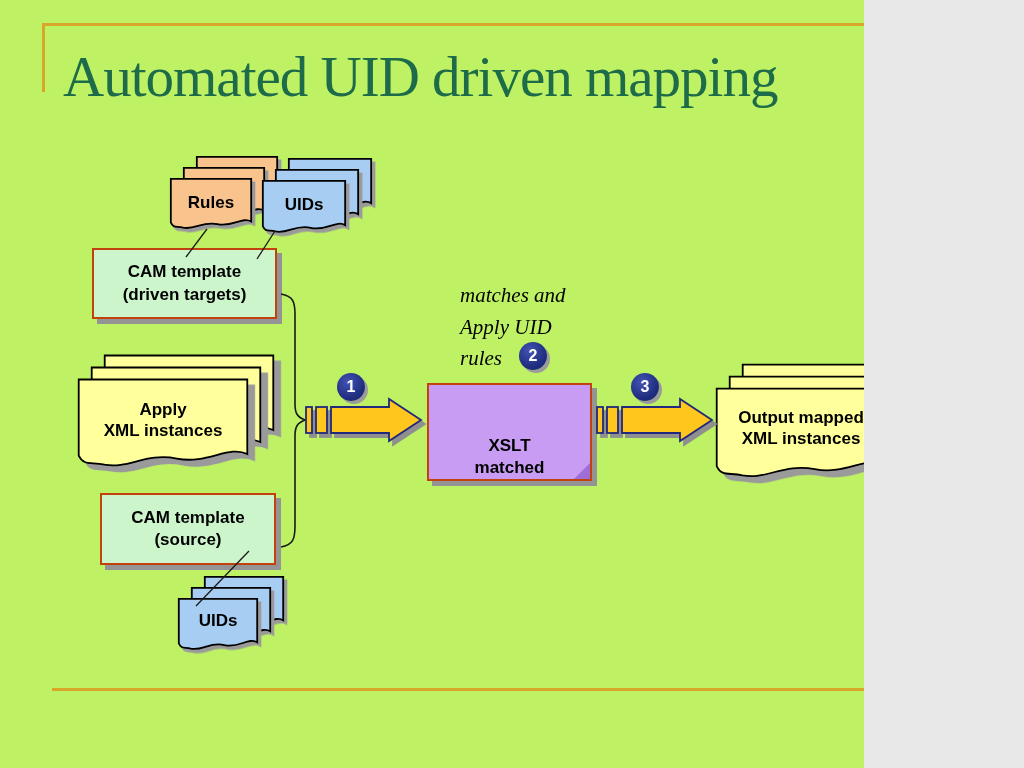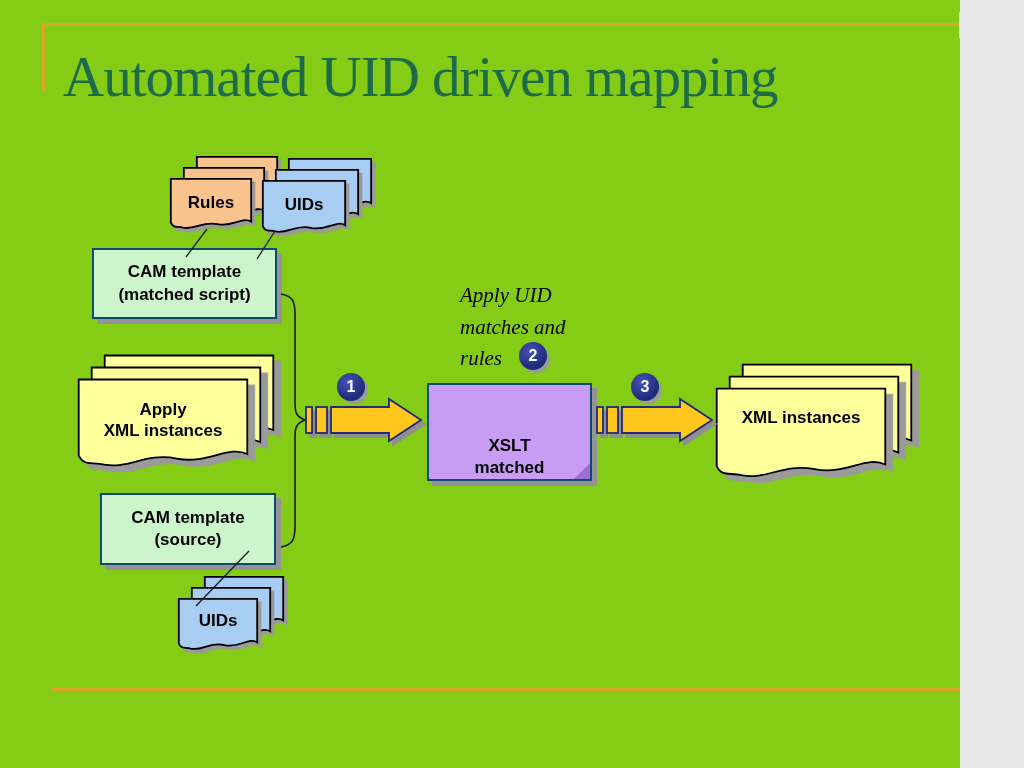--- a/index.html
+++ b/index.html
@@ -1,37 +1,37 @@
 <!DOCTYPE html>
 <html><head>
 <meta charset="utf-8">
 <style>
   html,body{margin:0;padding:0;background:#e8e8e8;}
-  .slide{position:relative;width:960px;height:768px;background:#84cc16;overflow:hidden;
+  .slide{position:relative;width:864px;height:768px;background:#bef264;overflow:hidden;
          font-family:"Liberation Sans",sans-serif;}
   
   .rule-h{position:absolute;left:42px;top:23px;width:921px;height:3px;background:#D8A629;}
   .rule-v{position:absolute;left:42px;top:23px;width:3px;height:69px;background:#D8A629;}
   .rule-sq{position:absolute;left:959px;top:12px;width:22px;height:22px;
            border:2px solid #F0E7BF;background:#FFFDF2;}
   .footer-rule{position:absolute;left:52px;top:688px;width:940px;height:3px;background:#D8A629;}
   .page-title{position:absolute;left:63px;top:44px;width:900px;
               font-family:"Liberation Serif",serif;font-size:57px;font-weight:400;
               letter-spacing:-1px;color:#1D6B48;white-space:nowrap;}
   
   .stack{position:absolute;}
   .stack path{stroke:#000;stroke-width:1.8;}
   .stack path{filter:drop-shadow(4px 4px 0 #9a9a9a);}
   .fill-orange{fill:#F9C38D;}
   .fill-blue{fill:#A8CDF2;}
   .fill-yellow{fill:#FFFF9C;}
   .doc-label{position:absolute;font-weight:bold;font-size:17px;line-height:1.25;
              text-align:center;color:#000;}
   
-  .box{position:absolute;border:2px solid #0c4a6e;box-shadow:5px 5px 0 #949494;
+  .box{position:absolute;border:2px solid #c2410c;box-shadow:5px 5px 0 #949494;
        display:flex;flex-direction:column;justify-content:center;align-items:center;
        font-weight:bold;font-size:17px;line-height:1.3;color:#000;text-align:center;}
   .box-green{background:#CCF5CC;}
   .box-purple{background:#C89CF2;justify-content:flex-end;}
   .fold{position:absolute;right:0;bottom:0;width:0;height:0;
         border-bottom:16px solid #9E6ED6;border-left:16px solid transparent;}
   
   .badge{position:absolute;width:28px;height:28px;border-radius:50%;
          background:radial-gradient(circle at 38% 32%, #4253B2 0%, #1F2C7E 65%);
          box-shadow:3px 3px 0 #9b9b9b;color:#fff;font-weight:bold;font-size:16px;
@@ -67,21 +67,21 @@
 
   <svg class="stack" style="left:260px;top:156px" width="120" height="88" viewBox="-2 -2 120 88">
     <path class="fill-blue" vector-effect="non-scaling-stroke" transform="translate(26,0) scale(0.84,0.903)" d="M1,1 L99,1 L99,50 C88,44 76,57 58,53 C40,49 30,60 16,57 C8,55 4,58 1,51 Z"></path>
     <path class="fill-blue" vector-effect="non-scaling-stroke" transform="translate(13,11) scale(0.84,0.903)" d="M1,1 L99,1 L99,50 C88,44 76,57 58,53 C40,49 30,60 16,57 C8,55 4,58 1,51 Z"></path>
     <path class="fill-blue" vector-effect="non-scaling-stroke" transform="translate(0,22) scale(0.84,0.903)" d="M1,1 L99,1 L99,50 C88,44 76,57 58,53 C40,49 30,60 16,57 C8,55 4,58 1,51 Z"></path>
   </svg>
   <div class="doc-label" style="left:262px;top:194px;width:84px">UIDs</div>
 
   <div class="box box-green" style="left:92px;top:248px;width:181px;height:67px">
     <div>CAM template</div>
-    <div>(matched script)</div>
+    <div>(driven targets)</div>
   </div>
 
   <svg class="stack" style="left:75px;top:352px" width="208" height="128" viewBox="-2 -2 208 128">
     <path class="fill-yellow" vector-effect="non-scaling-stroke" transform="translate(26,0) scale(1.72,1.52)" d="M1,1 L99,1 L99,50 C88,44 76,57 58,53 C40,49 30,60 16,57 C8,55 4,58 1,51 Z"></path>
     <path class="fill-yellow" vector-effect="non-scaling-stroke" transform="translate(13,12) scale(1.72,1.52)" d="M1,1 L99,1 L99,50 C88,44 76,57 58,53 C40,49 30,60 16,57 C8,55 4,58 1,51 Z"></path>
     <path class="fill-yellow" vector-effect="non-scaling-stroke" transform="translate(0,24) scale(1.72,1.52)" d="M1,1 L99,1 L99,50 C88,44 76,57 58,53 C40,49 30,60 16,57 C8,55 4,58 1,51 Z"></path>
   </svg>
   <div class="doc-label" style="left:77px;top:399px;width:172px">
     <div>Apply</div>
     <div>XML instances</div>
@@ -104,26 +104,27 @@
     <div>matched</div>
     <div class="fold"></div>
   </div>
 
   <svg class="stack" style="left:713px;top:361px" width="208" height="130" viewBox="-2 -2 208 130">
     <path class="fill-yellow" vector-effect="non-scaling-stroke" transform="translate(26,0) scale(1.72,1.55)" d="M1,1 L99,1 L99,50 C88,44 76,57 58,53 C40,49 30,60 16,57 C8,55 4,58 1,51 Z"></path>
     <path class="fill-yellow" vector-effect="non-scaling-stroke" transform="translate(13,12) scale(1.72,1.55)" d="M1,1 L99,1 L99,50 C88,44 76,57 58,53 C40,49 30,60 16,57 C8,55 4,58 1,51 Z"></path>
     <path class="fill-yellow" vector-effect="non-scaling-stroke" transform="translate(0,24) scale(1.72,1.55)" d="M1,1 L99,1 L99,50 C88,44 76,57 58,53 C40,49 30,60 16,57 C8,55 4,58 1,51 Z"></path>
   </svg>
   <div class="doc-label" style="left:715px;top:407px;width:172px">
+    <div>Output mapped</div>
     <div>XML instances</div>
   </div>
 
   <div class="annotation">
+    <div>matches and</div>
     <div>Apply UID</div>
-    <div>matches and</div>
     <div>rules</div>
   </div>
 
   <svg class="overlay" width="1024" height="768" viewBox="0 0 1024 768">
     <line class="connector" x1="207" y1="229" x2="186" y2="257"></line>
     <line class="connector" x1="275" y1="231" x2="257" y2="259"></line>
     <line class="connector" x1="249" y1="551" x2="196" y2="606"></line>
     <path class="brace" d="M281,294 C293,296 295,302 295,314 L295,404 C295,413 297,417 305,420 C297,423 295,427 295,436 L295,526 C295,539 293,545 281,547"></path>
     <g class="arrow">
       <rect x="306" y="407" width="6" height="26"></rect>

